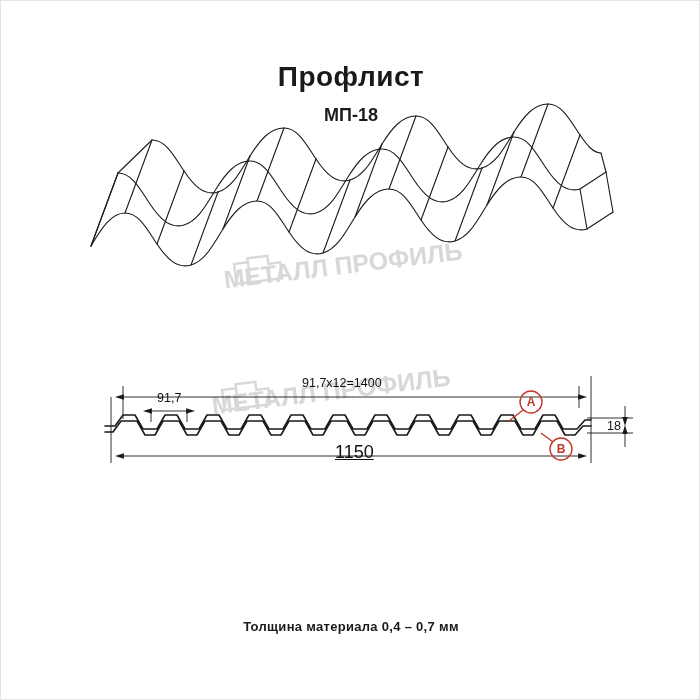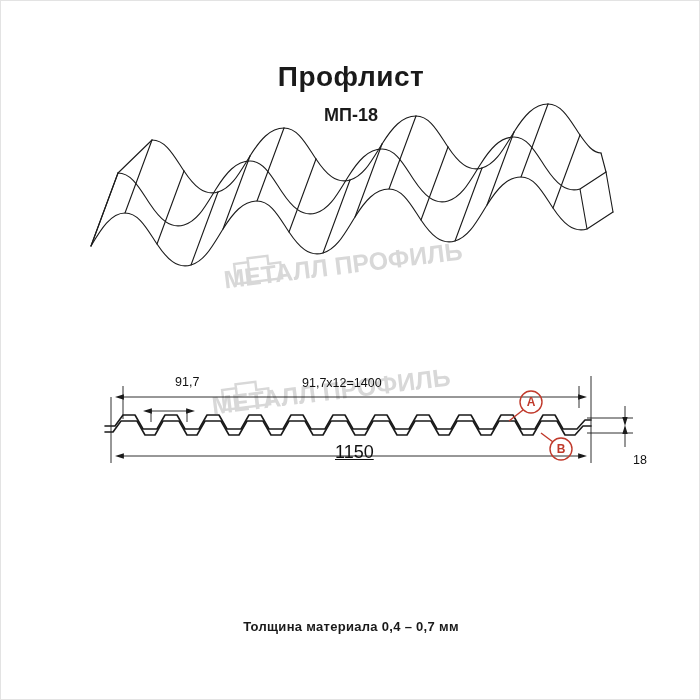--- a/index.html
+++ b/index.html
@@ -239,19 +239,19 @@
       <circle cx="530" cy="401" r="11"></circle>
       <circle cx="560" cy="448" r="11"></circle>
       <path d="M522,409 L508,420"></path>
       <path d="M552,441 L540,432"></path>
     </g>
     <text x="530" y="405" text-anchor="middle" class="mark-letter">A</text>
     <text x="560" y="452" text-anchor="middle" class="mark-letter">B</text>
   </svg>
 
   <div class="lbl" style="left:301px; top:375px;">91,7x12=1400</div>
-  <div class="lbl" style="left:156px; top:374px;margin-left:18px;">91,7</div>
+  <div class="lbl" style="left:156px; top:390px;">91,7</div>
   <div class="lbl" style="left:334px; top:441px; font-size:18px;text-decoration:underline;">1150</div>
-  <div class="lbl" style="left:632px; top:418px;margin-top:34px;">18</div>
+  <div class="lbl" style="left:606px; top:418px;">18</div>
 
   <div class="bottom-note">Толщина материала 0,4 – 0,7 мм</div>
 
 </div>
 
 </body></html>

